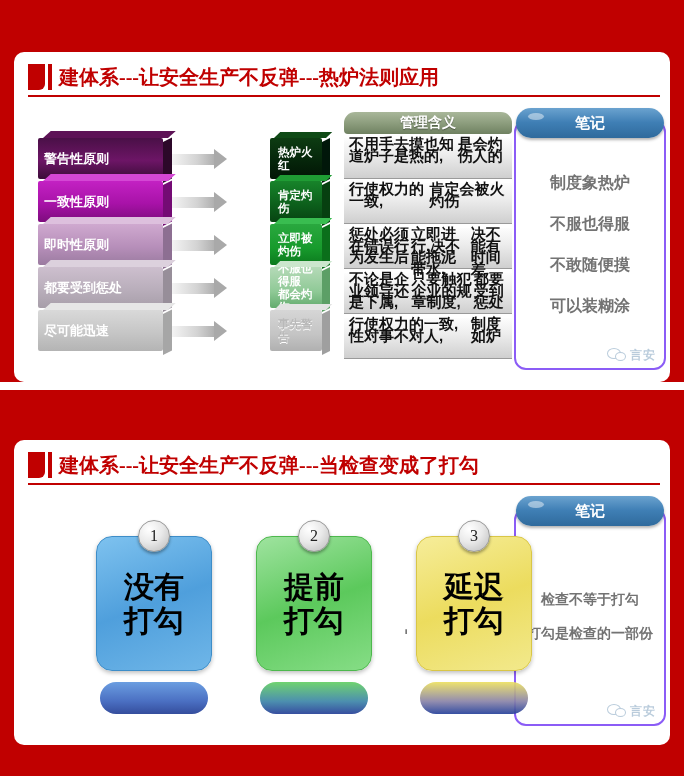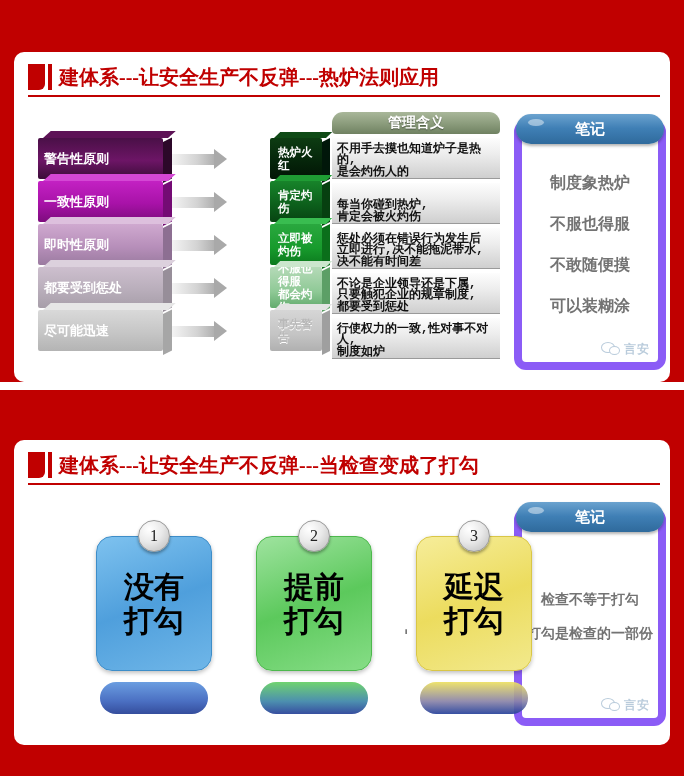--- a/index.html
+++ b/index.html
@@ -111,41 +111,41 @@
   .g1::after { background: #074010; } .g1::before { background: #1f9c34; }
   .g2 { background: linear-gradient(180deg,#2aa83f 0%, #179a2c 60%, #0c7a1e 100%); }
   .g2::after { background: #0b6f1b; } .g2::before { background: #39bd50; }
   .g3 { background: linear-gradient(180deg,#b5dab8 0%, #8fc996 60%, #63ab6e 100%); }
   .g3::after { background: #5c9f66; } .g3::before { background: #cbe6cd; }
   .g4 { background: linear-gradient(180deg,#d6d6d6 0%, #c4c4c4 60%, #b0b0b0 100%);
         color:#b9b9b9; text-shadow: 0 1px 0 #ffffff; }
   .g4::after { background: #9f9f9f; } .g4::before { background: #e3e3e3; }
 
   
-  .mean-col { position: absolute; left: 318px; top: 60px; width: 168px; font-family: Liberation Mono, monospace; }
+  .mean-col { position: absolute; left: 330px; top: 60px; width: 168px; }
   .mean-head {
     height: 22px; border-radius: 11px 11px 4px 4px;
     background: linear-gradient(180deg,#a9b79a 0%, #8a9b7b 55%, #6f8161 100%);
     color: #ffffff; font-size: 14px; font-weight: bold;
     display: flex; align-items: center; justify-content: center;
     text-shadow: 0 1px 1px rgba(0,0,0,.4);
   }
   .mean-box {
     margin-top: 4px; height: 41px;
     background: linear-gradient(180deg,#fdfdfd 0%, #ededed 40%, #cfcfcf 100%);
     border-bottom: 1px solid #9a9a9a;
-    display: flex; flex-direction: column; justify-content: flex-end;
+    display: flex; flex-direction: row; justify-content: center;
     padding: 0 5px;
-    font-size: 12px; font-weight: bold; color: #111111; line-height: 11.5px;
+    font-size: 15px; font-weight: bold; color: #111111; line-height: 11.5px;
   }
 
   
   .notes {
     position: absolute;
-    border: 8px solid #8b5cf6; border-radius: 12px; background: #ffffff;
+    border: 2px solid #8b5cf6; border-radius: 12px; background: #ffffff;
   }
   .notes-head {
     position: absolute; left: 50%; transform: translateX(-50%); top: -14px;
     width: 148px; height: 30px; border-radius: 15px;
     background: linear-gradient(180deg,#6ba3cf 0%, #3f7fb5 48%, #2f6a9c 100%);
     color: #ffffff; font-size: 15px; font-weight: bold;
     display: flex; align-items: center; justify-content: center;
     box-shadow: 0 2px 3px rgba(0,0,0,.3);
   }
   .notes-head::before {
@@ -284,21 +284,21 @@
           </div>
       </div>
 
       <div class="mean-col">
         <div class="mean-head">管理含义</div>
         <div class="mean-box">
           <span>不用手去摸也知道炉子是热的,</span>
           <span>是会灼伤人的</span>
         </div>
         <div class="mean-box">
-          <span>每当你碰到热炉,</span>
+          <span>行使权力的一致,</span>
           <span>肯定会被火灼伤</span>
         </div>
         <div class="mean-box">
           <span>惩处必须在错误行为发生后</span>
           <span>立即进行,决不能拖泥带水,</span>
           <span>决不能有时间差</span>
         </div>
         <div class="mean-box">
           <span>不论是企业领导还是下属,</span>
           <span>只要触犯企业的规章制度,</span>

